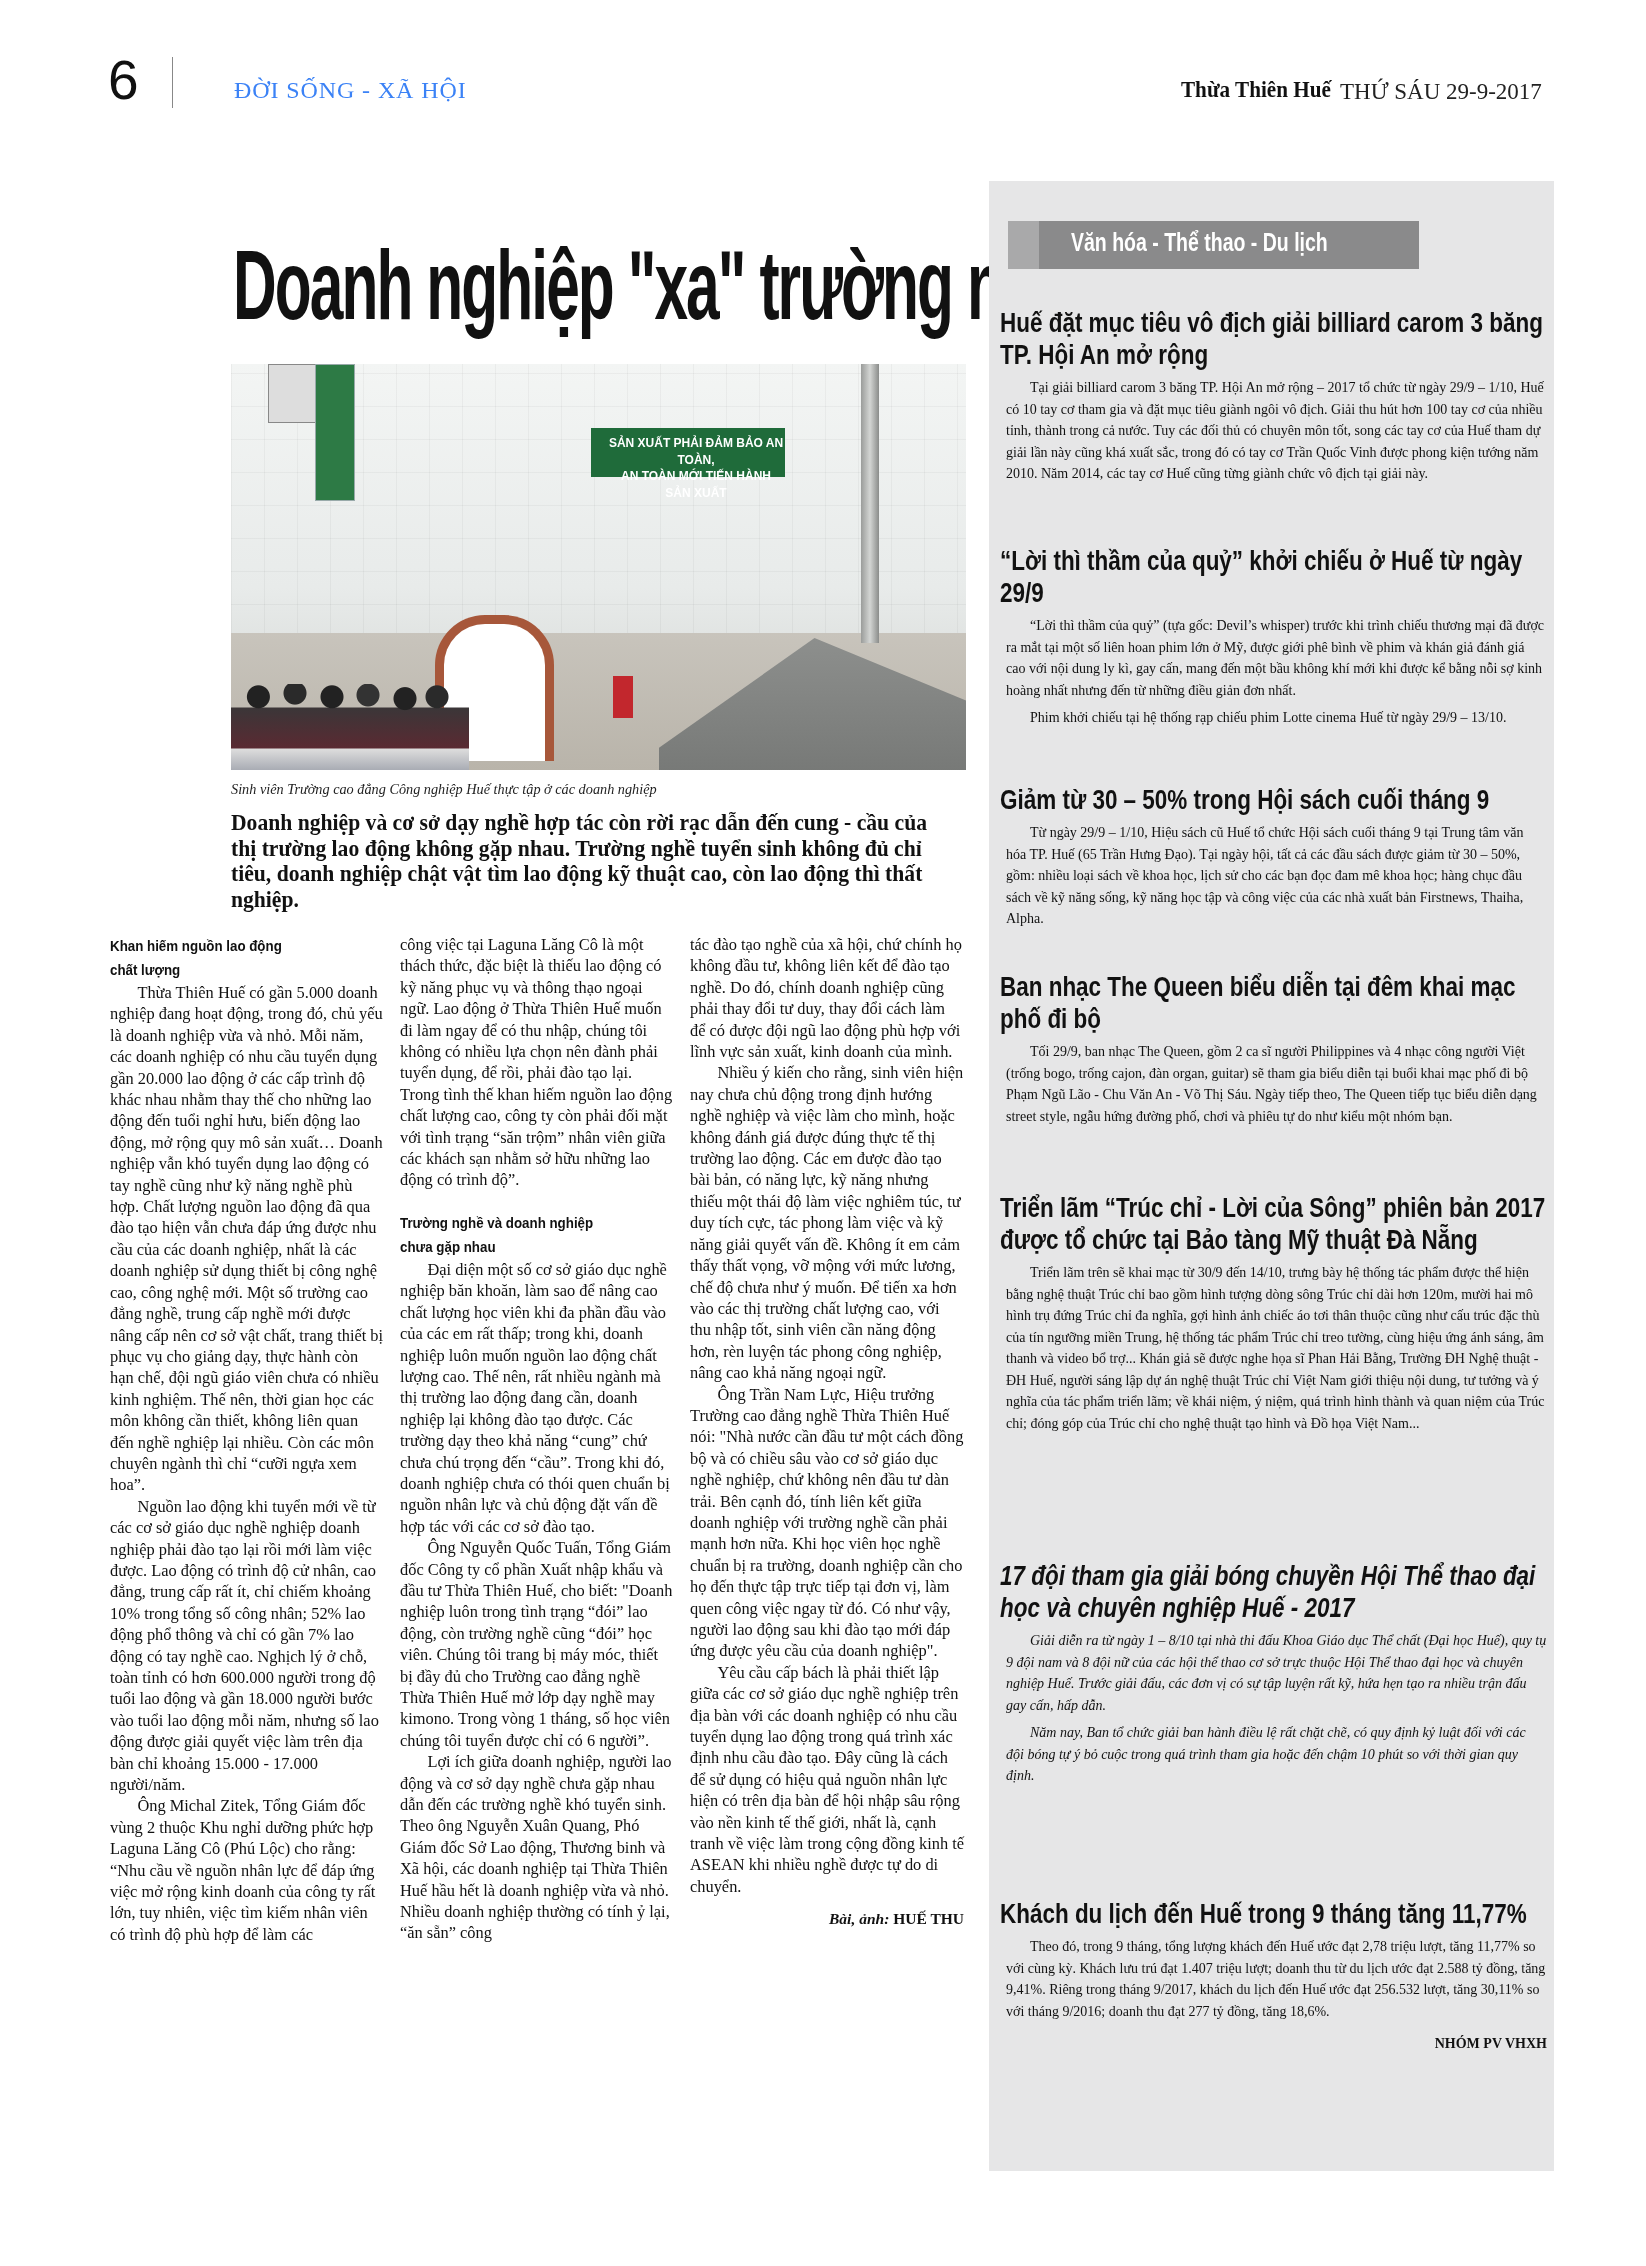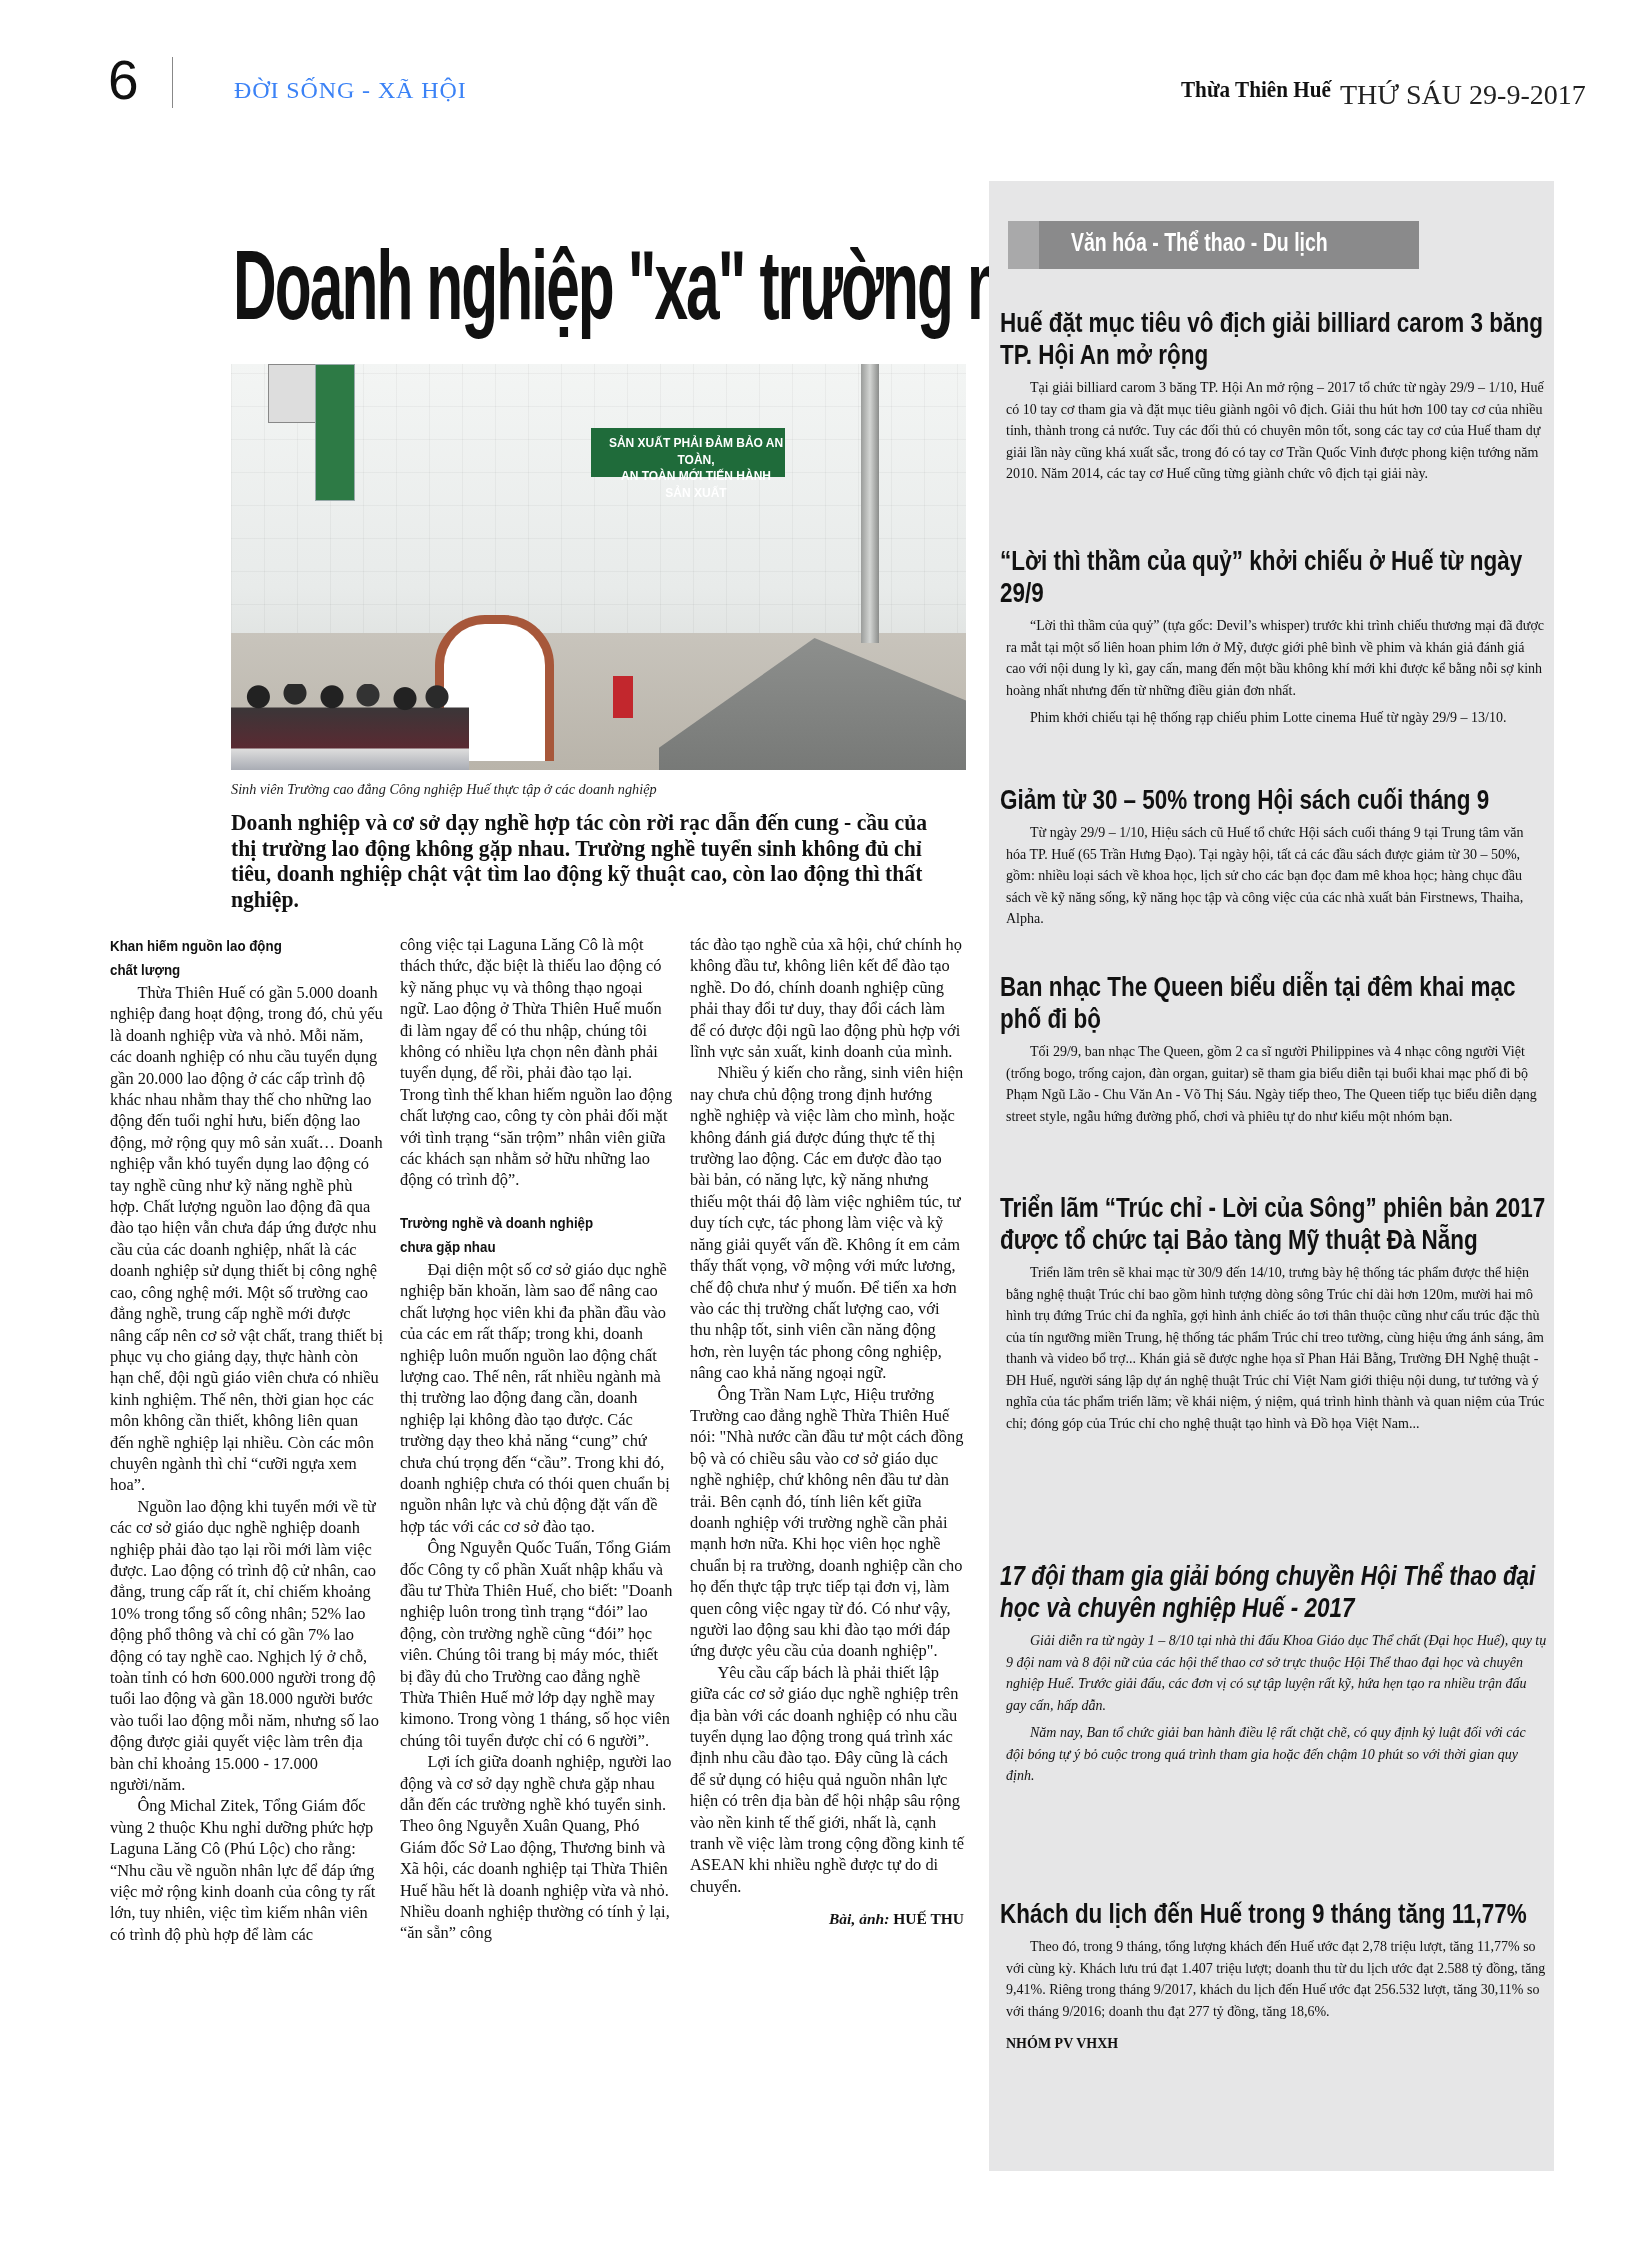--- a/index.html
+++ b/index.html
@@ -3,21 +3,21 @@
 <meta charset="utf-8">
 <style>
   html, body { margin:0; padding:0; background:#fff; }
   body { width:1647px; height:2267px; position:relative; overflow:hidden; font-family:"Liberation Serif", "DejaVu Serif", serif; color:#111; }
 
   
   .page-num { position:absolute; left:108px; top:53px; font-family:"Liberation Sans", sans-serif; font-size:55px; line-height:55px; color:#111; }
   .header-rule { position:absolute; left:172px; top:57px; width:0.9px; height:51px; background:#888; }
   .section-name { position:absolute; left:234px; top:77px; font-family:"Liberation Serif", serif; font-size:24px; letter-spacing:0.9px; color:#3b82f6; }
   .paper-name { position:absolute; left:1181px; top:77px; font-family:"Liberation Serif", serif; font-weight:bold; font-size:23px; transform:scaleX(0.92); transform-origin:left; }
-  .issue-date { position:absolute; left:1340px; top:79px; font-family:"Liberation Serif", serif; font-size:28px; color:#222; }
+  .issue-date { position:absolute; left:1340px; top:79px; font-family:"Liberation Serif", serif; font-size:23px; color:#222; }
 
   
   .headline { position:absolute; left:233px; top:164px; width:749px; font-family:"Liberation Sans", sans-serif; font-weight:bold; font-size:84px; line-height:110px; letter-spacing:-2.7px; transform:scaleX(0.72) scaleY(1.18); transform-origin:left top; white-space:nowrap; color:#111; }
 
   
   .photo { position:absolute; left:231px; top:364px; width:735px; height:406px; overflow:hidden; background:#e9ebea; }
   .photo .wall { position:absolute; inset:0; background:
       repeating-linear-gradient(0deg, rgba(0,0,0,0.04) 0 0.9px, transparent 0.9px 33px),
       repeating-linear-gradient(90deg, rgba(0,0,0,0.04) 0 0.9px, transparent 0.9px 33px),
       linear-gradient(180deg, #f3f5f4 0%, #e8ebea 55%, #cfd2cf 100%); }
@@ -57,21 +57,21 @@
 
   
   .sidebar { position:absolute; left:989px; top:181px; width:565px; height:1990px; background:#e6e6e7; }
   .sidebar-tab-wrap { position:absolute; left:1008px; top:221px; width:338px; height:48px; background:#a9a9aa; }
   .sidebar-tab { position:absolute; left:1039px; top:221px; width:380px; height:48px; background:#8a8a8b; }
   .sidebar-tab span { position:absolute; left:32px; top:7.3px; font-family:"Liberation Sans", sans-serif; font-weight:bold; font-size:25px; color:#fff; transform:scaleX(0.78); transform-origin:left; white-space:nowrap; }
 
   .news { position:absolute; left:1000px; width:553px; }
   .news h3 { margin:0; font-family:"Liberation Sans", sans-serif; font-weight:bold; font-size:27.4px; line-height:32px; color:#111; transform:scaleX(0.82); transform-origin:left top; width:122%; }
   .news p { margin:6px; font-family:"Liberation Serif", serif; font-size:14px; line-height:21.5px; text-indent:24px; color:#111; }
-  .news .sign-off { text-indent:0; font-weight:bold; margin-top:11px; }
+  .news .sign-off { text-align:right; text-indent:0; font-weight:bold; margin-top:11px; }
 </style>
 </head>
 <body>
 
 <div class="page-num">6</div>
 <div class="header-rule"></div>
 <div class="section-name">ĐỜI SỐNG - XÃ HỘI</div>
 <div class="paper-name">Thừa Thiên Huế</div>
 <div class="issue-date">THỨ SÁU 29-9-2017</div>
 

